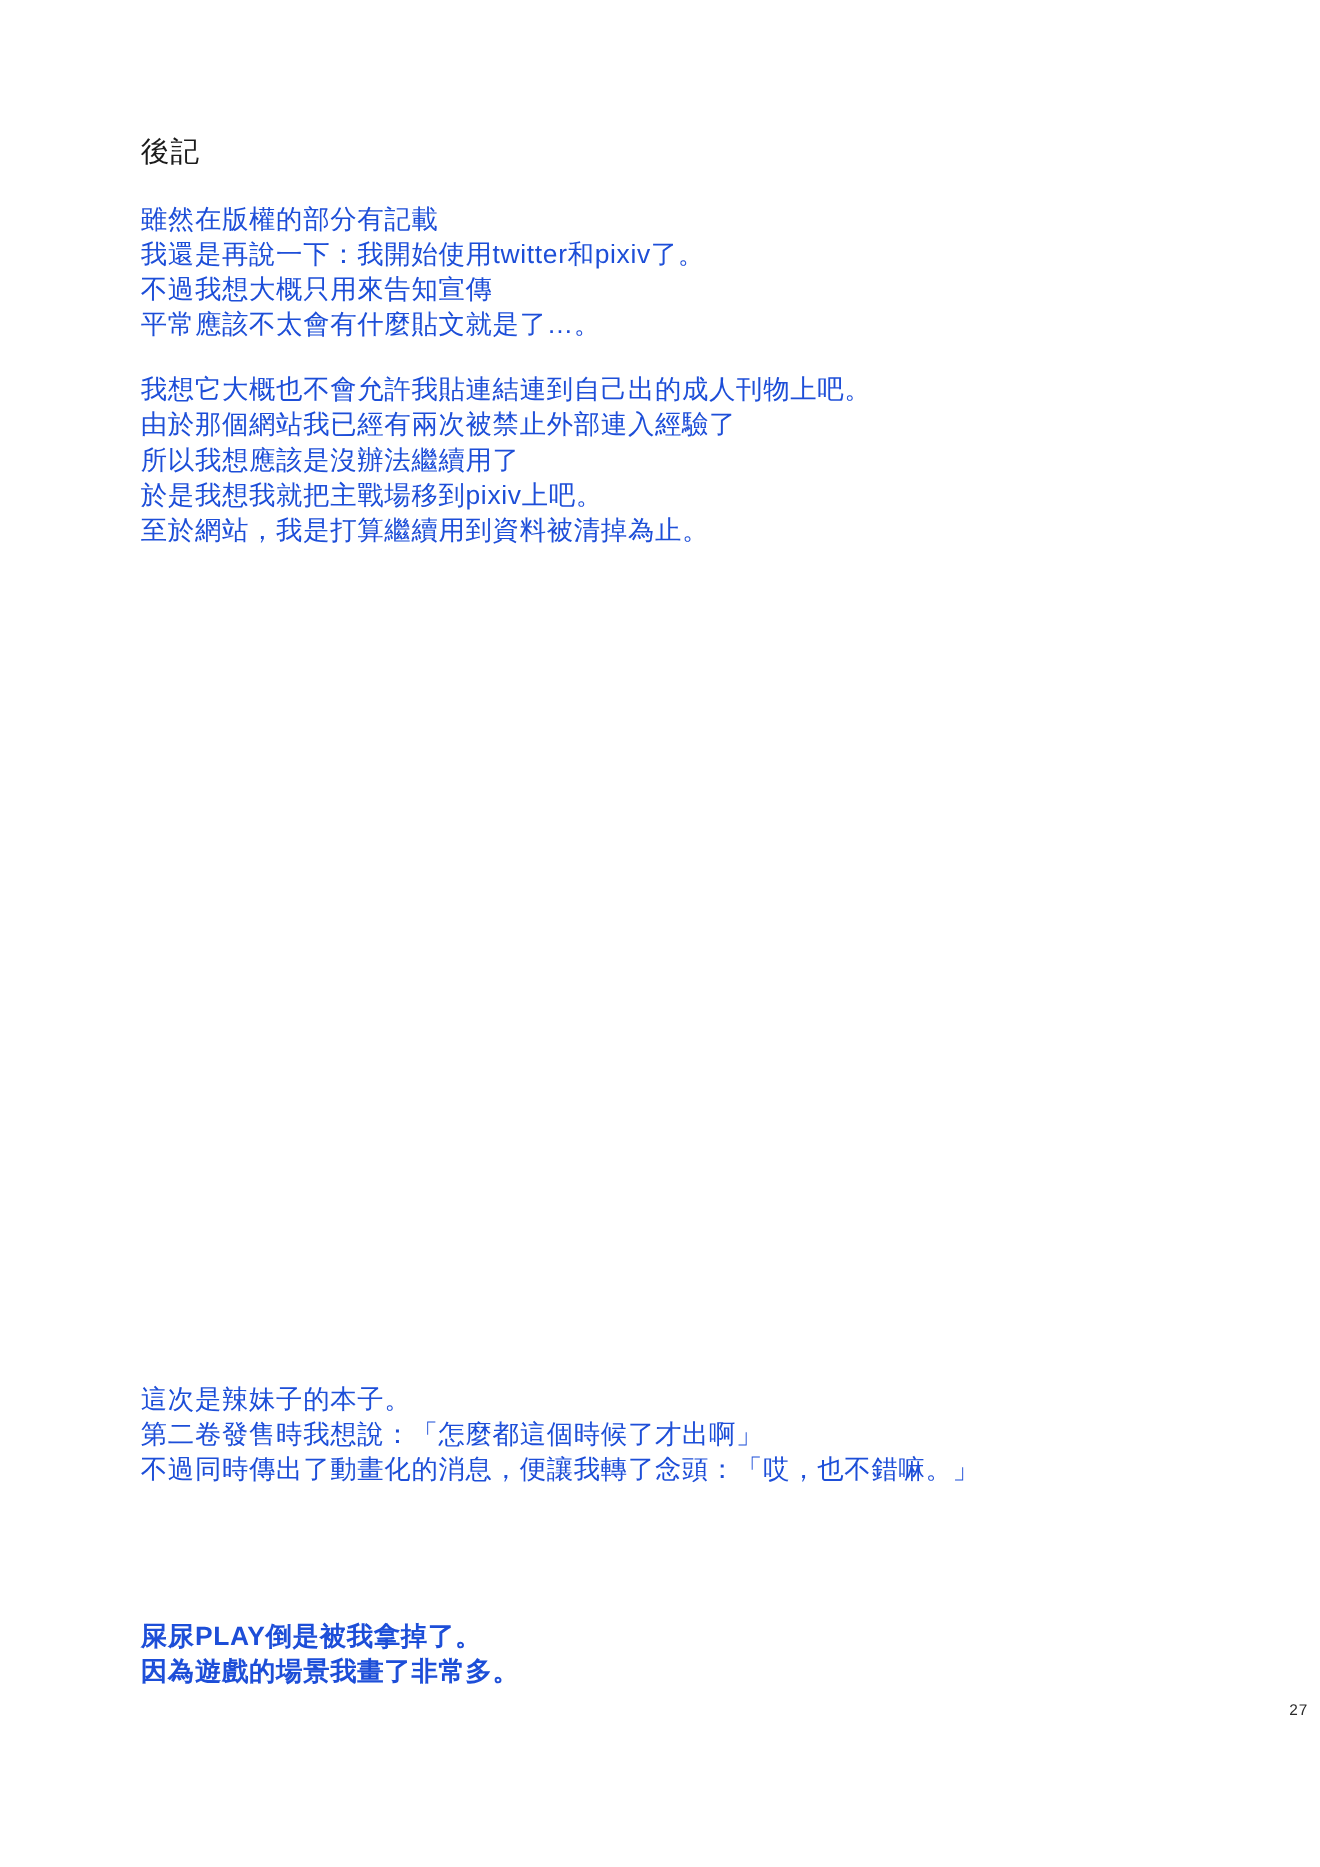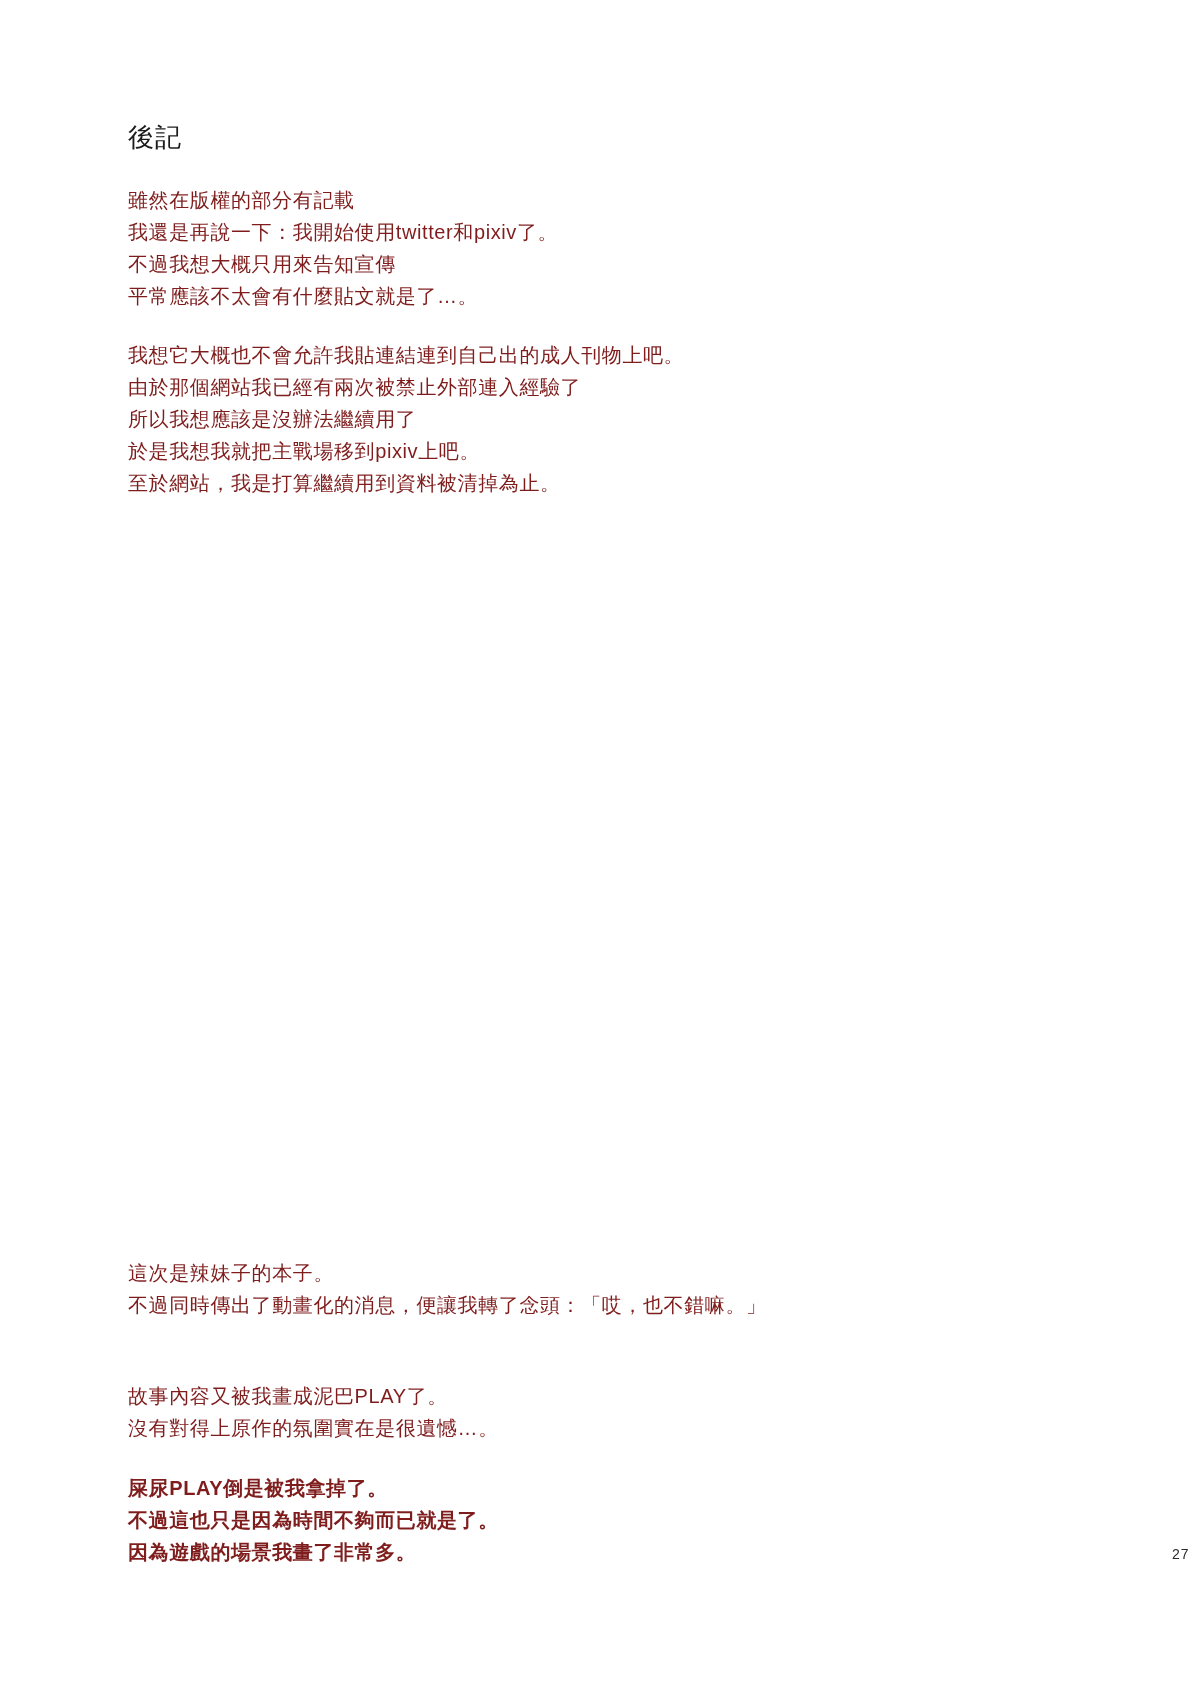--- a/index.html
+++ b/index.html
@@ -22,25 +22,25 @@
     top: 120px;
     margin: 0;
     font-size: 26px;
     font-weight: 400;
     letter-spacing: 1px;
     color: #1b1b1b;
   }
   .para {
     position: absolute;
     left: 128px;
-    font-size: 20px;
+    font-size: 24px;
     line-height: 32px;
     letter-spacing: 0.6px;
     white-space: nowrap;
-    color: #7f1d1d;
+    color: #1d4ed8;
   }
   .para-1 { top: 184px; }
   .para-2 { top: 339px; }
   .para-3 { top: 1257px; }
   .para-4 { top: 1380px; }
   .para-5 { top: 1472px; font-weight: bold; }
   .page-number {
     position: absolute;
     left: 1172px;
     top: 1546px;
@@ -66,29 +66,25 @@
   <div class="para para-2">
     <div class="line">我想它大概也不會允許我貼連結連到自己出的成人刊物上吧。</div>
     <div class="line">由於那個網站我已經有兩次被禁止外部連入經驗了</div>
     <div class="line">所以我想應該是沒辦法繼續用了</div>
     <div class="line">於是我想我就把主戰場移到pixiv上吧。</div>
     <div class="line">至於網站，我是打算繼續用到資料被清掉為止。</div>
   </div>
 
   <div class="para para-3">
     <div class="line">這次是辣妹子的本子。</div>
+    <div class="line">第二卷發售時我想說：「怎麼都這個時候了才出啊」</div>
     <div class="line">不過同時傳出了動畫化的消息，便讓我轉了念頭：「哎，也不錯嘛。」</div>
   </div>
 
-  <div class="para para-4">
-    <div class="line">故事內容又被我畫成泥巴PLAY了。</div>
-    <div class="line">沒有對得上原作的氛圍實在是很遺憾…。</div>
-  </div>
 
   <div class="para para-5">
     <div class="line">屎尿PLAY倒是被我拿掉了。</div>
-    <div class="line">不過這也只是因為時間不夠而已就是了。</div>
     <div class="line">因為遊戲的場景我畫了非常多。</div>
   </div>
 
   <div class="page-number">27</div>
 
 </div>
 
 </body></html>

